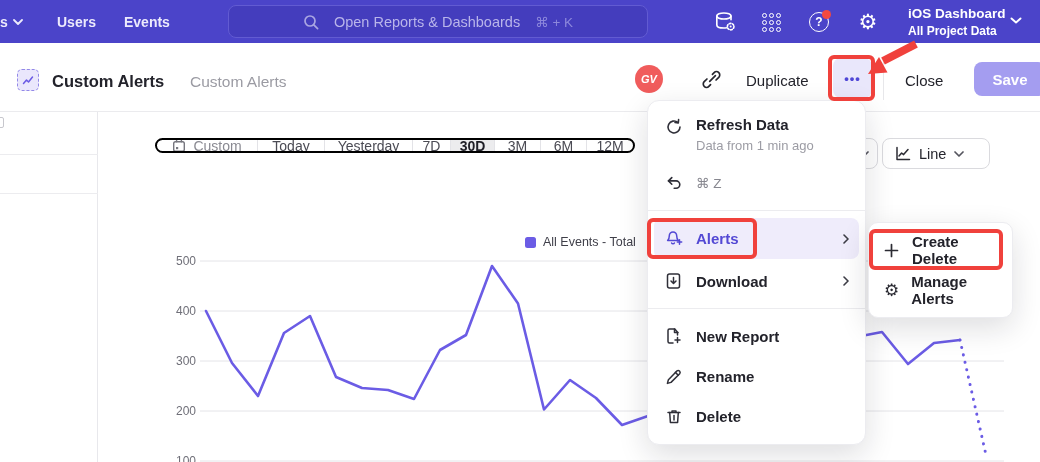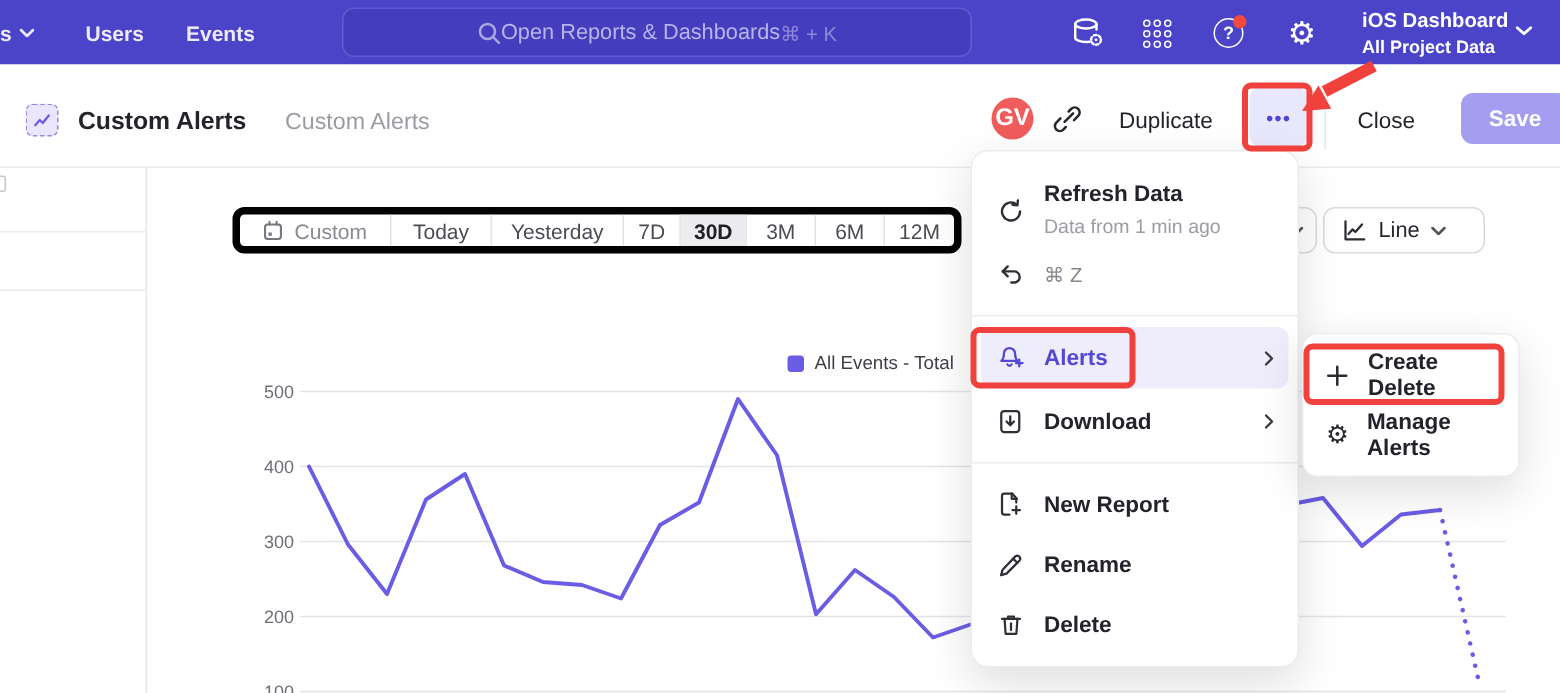--- a/index.html
+++ b/index.html
@@ -13,21 +13,21 @@
 
   
   .topbar { position:absolute; left:0; top:0; width:1040px; height:43px;
     background:#4b44c9; display:flex; align-items:center; color:#fff; z-index:3; }
   .tb-nav { color:#eceafc; font-size:14px; font-weight:600; position:absolute; top:14px;
     display:flex; align-items:center; gap:5px; cursor:pointer; }
   .tb-trunc { left:0px; }
   .tb-users { left:57px; } .tb-events { left:124px; }
   .searchpill { position:absolute; left:228px; top:5px; width:420px; height:33px;
     background:#443dbd; border:1px solid #625bd2; border-radius:8px;
-    display:flex; align-items:center; justify-content:center; cursor:text; }
+    display:flex; align-items:center; justify-content:center; gap:15px; cursor:text; }
   .searchpill .ph { color:#b9b5ea; font-size:14.5px; }
   .searchpill .sc { color:#8d88dc; font-size:13.5px; }
   .tb-icon { position:absolute; top:9px; width:26px; height:26px; display:flex;
     align-items:center; justify-content:center; color:#fff; cursor:pointer; }
   .grid-dots { display:grid; grid-template-columns:repeat(3,5px); grid-gap:2px; }
   .grid-dots span { width:5px; height:5px; border:1.4px solid #fff; border-radius:50%; }
   .help-c { position:relative; width:20px; height:20px; border:1.7px solid #fff; border-radius:50%;
     display:flex; align-items:center; justify-content:center; font-size:12px; font-weight:700; }
   .help-dot { position:absolute; right:-3px; top:-3px; width:9px; height:9px; background:#f3493f;
     border-radius:50%; }
@@ -39,44 +39,44 @@
 
   
   .header { position:absolute; left:0; top:43px; width:1040px; height:69px; background:#fff;
     border-bottom:1px solid #ebebee; z-index:3; }
   .hd-sliver { position:absolute; left:-4px; top:74px; width:8px; height:11px;
     border:1.5px solid #c7c7cd; border-radius:2px; }
   .hd-icon { position:absolute; left:17px; top:26px; width:22px; height:22px; background:#eae7fc;
     border:1px dashed #9389e8; border-radius:5px; display:flex; align-items:center; justify-content:center; }
   .hd-title { position:absolute; left:52px; top:29px; font-size:16.5px; font-weight:700; color:#23232b; }
   .hd-crumb { position:absolute; left:190px; top:30px; font-size:15.5px; color:#9b9ba3; cursor:pointer; }
-  .avatar { position:absolute; left:661px; top:22px; width:28px; height:28px; border-radius:50%;
-    background:#f05c5c; color:#fff; font-size:16px; font-weight:700;
-    display:flex; align-items:center; justify-content:center; cursor:pointer; }
+  .avatar { position:absolute; left:635px; top:22px; width:28px; height:28px; border-radius:50%;
+    background:#f05c5c; color:#fff; font-size:11px; font-weight:700;
+    display:flex; align-items:center; justify-content:center; cursor:pointer;font-style:italic; }
   .hd-link { position:absolute; left:702px; top:27px; color:#26262e; cursor:pointer; }
   .hd-duplicate { position:absolute; left:746px; top:29px; font-size:15px; color:#23232b; cursor:pointer; }
   .hd-more { position:absolute; left:833px; top:15px; width:39px; height:40px; border:none;
     background:#e9e7fb; border-radius:8px; color:#4f46d6; font-size:13px; letter-spacing:1px;
     font-weight:700; cursor:pointer; }
   .hd-vdiv { position:absolute; left:883px; top:19px; width:1px; height:38px; background:#e7e7ea; }
   .hd-close { position:absolute; left:905px; top:29px; font-size:15px; color:#23232b; cursor:pointer; }
   .hd-save { position:absolute; left:974px; top:19px; width:72px; height:34px; border:none;
     background:#a49df0; color:#fff; border-radius:8px; font-size:15px; font-weight:600; cursor:default; }
 
   
   .sidebar { position:absolute; left:0; top:112px; width:98px; height:350px;
     border-right:1px solid #e8e8ec; background:#fff; z-index:1; }
   .sb-div { position:absolute; left:0; width:98px; height:1px; background:#ececef; }
   .sb-card { position:absolute; background:#fff; border:1px solid #e3e3e8; border-radius:10px; cursor:pointer; }
   .kebab { position:absolute; right:35px; top:13px; display:flex; flex-direction:column; gap:2.5px; cursor:pointer; }
   .kebab span { width:3px; height:3px; border-radius:50%; background:#8e8e96; }
 
   
-  .seg-control { position:absolute; left:155px; top:138px; height:31px; display:flex;
-    border:5px solid #000000; border-radius:8px; background:#fff; overflow:hidden; z-index:2; }
+  .seg-control { position:absolute; left:155px; top:138px; height:15px; display:flex;
+    border:2px solid #000000; border-radius:8px; background:#fff; overflow:hidden; z-index:2; }
   .seg { display:flex; align-items:center; justify-content:center; gap:7px; font-size:14px;
     color:#4b4b54; border-left:1px solid #e3e3e7; cursor:pointer; }
   .seg:first-child { border-left:none; }
   .seg.muted { color:#8a8a92; }
   .seg.sel { background:#ececee; font-weight:700; color:#1f1f27; }
   .btn-outline { position:absolute; height:31px; display:flex; align-items:center; gap:8px;
     border:1px solid #dadade; border-radius:8px; background:#fff; font-size:14.5px; color:#26262e;
     cursor:pointer; z-index:2; }
   .btn-compare { left:155px; top:178px; height:30px; padding:0 13px; }
   .btn-hidden-dd { left:838px; top:138px; width:40px; justify-content:flex-end; padding-right:8px; z-index:2; }
@@ -91,21 +91,21 @@
 
   
   .menu { position:absolute; left:647px; top:100px; width:219px; background:#fff;
     border:1px solid #ececf0; border-radius:12px; padding:6px 0 8px;
     box-shadow:0 10px 30px rgba(23,23,35,.14); z-index:5; }
   .mi { display:flex; align-items:center; gap:13px; height:40px; padding:0 16px;
     font-size:15px; font-weight:600; color:#23232b; cursor:pointer; }
   .mi .micon { width:19px; display:flex; justify-content:center; color:#2f2f38; flex:none; }
   .mi .grow { flex:1; }
   .mi .right { color:#87878f; font-size:13.5px; font-weight:400; }
-  .mi-refresh { height:56px; align-items:center; padding-top:9px; }
+  .mi-refresh { height:56px; align-items:flex-start; padding-top:9px; }
   .mi-refresh .micon { margin-top:2px; }
   .mi-sub { font-size:13px; font-weight:400; color:#9c9ca4; margin-top:5px; }
   .mdiv { height:1px; background:#ececef; margin:7px 0; }
   .mi-alerts { margin:2px 6px; padding:0 10px; height:41px; border-radius:8px;
     background:#efecfb; color:#5348d4; }
   .mi-alerts .micon { color:#5348d4; }
 
   
   .submenu { position:absolute; left:868px; top:222px; width:145px; background:#fff;
     border:1px solid #ececf0; border-radius:10px; padding:7px 0;

